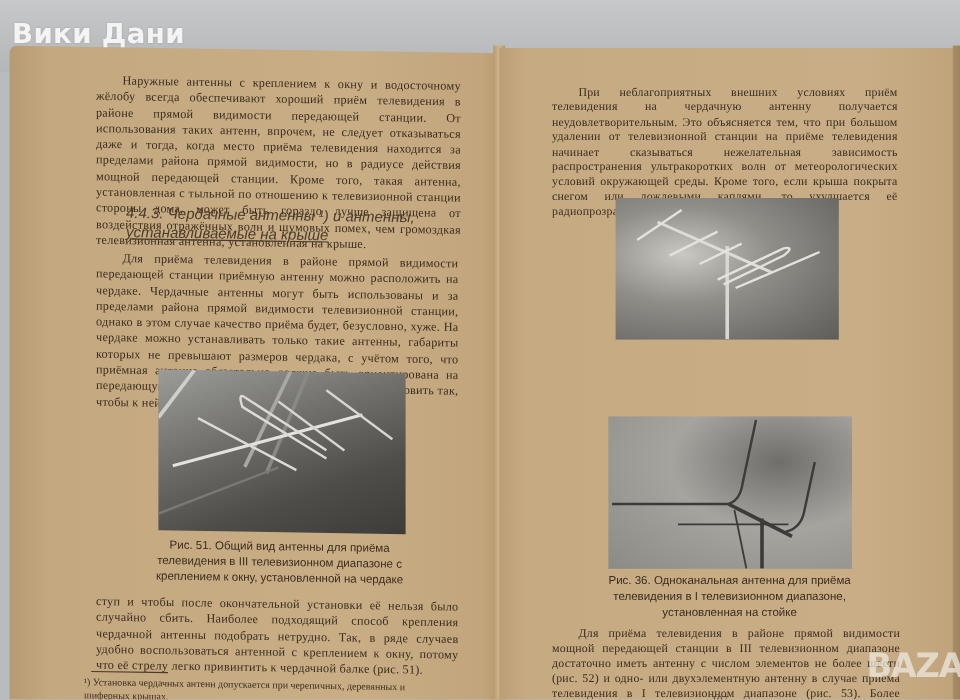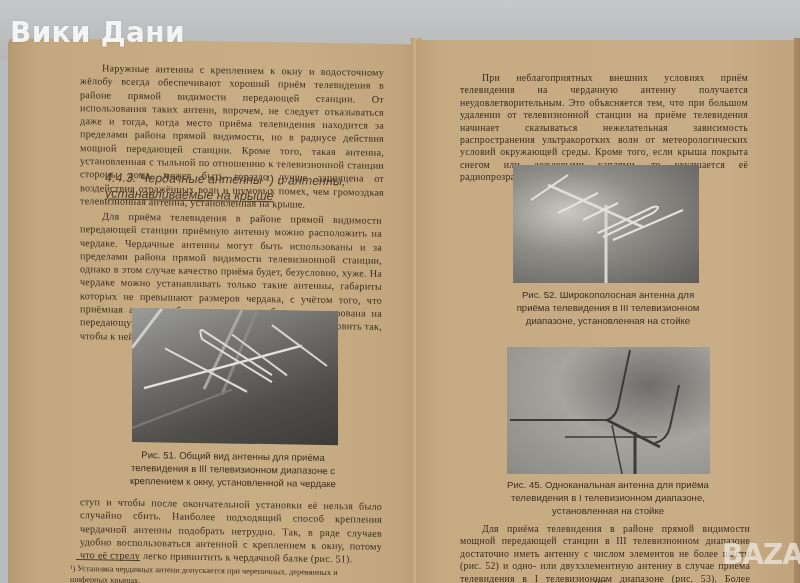--- a/index.html
+++ b/index.html
@@ -76,21 +76,21 @@
   .footnote {
     position:absolute; left:62px; top:524px; width:300px;
     font-size:8.3px; line-height:11px; color:#3b2d20;
   }
   .page-number {
     position:absolute; font-size:9px; color:#4a3b2c;
   }
   .watermark {
     position:absolute; left:10px; top:16px;
     font-family:"DejaVu Sans", sans-serif; font-weight:bold;
-    font-size:28px; color:#f4f4f4; letter-spacing:0.3px;
+    font-size:23px; color:#f4f4f4; letter-spacing:0.3px;
     text-shadow:0 0 2px rgba(0,0,0,0.15);
   }
   .logo-watermark {
     position:absolute; left:722px; top:538px;
     font-family:"DejaVu Sans", sans-serif; font-weight:bold;
     font-size:28px; color:rgba(240,236,228,0.72); letter-spacing:-1px;
   }
 </style>
 </head>
 <body>
@@ -150,34 +150,33 @@
       <svg width="186" height="118" viewBox="0 0 186 118">
         <line x1="93" y1="40" x2="93" y2="118" stroke="#d8d7d1" stroke-width="3"></line>
         <line x1="35" y1="20" x2="130" y2="62" stroke="#dedcd6" stroke-width="2.5"></line>
         <line x1="18" y1="35" x2="55" y2="10" stroke="#e4e2dc" stroke-width="2"></line>
         <line x1="45" y1="48" x2="85" y2="28" stroke="#e4e2dc" stroke-width="2"></line>
         <line x1="70" y1="55" x2="105" y2="38" stroke="#e4e2dc" stroke-width="2"></line>
         <path d="M85 68 L140 42 Q150 40 140 48 L90 72" stroke="#e4e2dc" stroke-width="2" fill="none"></path>
         <line x1="100" y1="75" x2="170" y2="45" stroke="#e4e2dc" stroke-width="2"></line>
       </svg>
     </div>
-    <div class="caption" style="left:92px; top:248px; width:200px;">Рис. 52. Широкополосная антенна для приёма телевидения в III телевизионном диапазоне, установленная на стойке</div>
 
     <div class="figure fig53">
       <svg width="203" height="127" viewBox="0 0 203 127">
         <line x1="3" y1="73" x2="100" y2="73" stroke="#3c3b38" stroke-width="2"></line>
         <path d="M100 73 Q110 70 112 55 L123 3" stroke="#3c3b38" stroke-width="2" fill="none"></path>
         <line x1="100" y1="73" x2="153" y2="100" stroke="#3c3b38" stroke-width="3"></line>
         <path d="M148 96 Q160 93 163 80 L172 38" stroke="#3c3b38" stroke-width="2" fill="none"></path>
         <line x1="58" y1="90" x2="150" y2="90" stroke="#3c3b38" stroke-width="1.5"></line>
         <line x1="128" y1="85" x2="128" y2="127" stroke="#3c3b38" stroke-width="3"></line>
         <line x1="105" y1="78" x2="115" y2="127" stroke="#3c3b38" stroke-width="1.5"></line>
       </svg>
     </div>
-    <div class="caption" style="left:85px; top:438px; width:214px;">Рис. 45. Одноканальная антенна для приёма телевидения в I телевизионном диапазоне, установленная на стойке</div>
+    <div class="caption" style="left:85px; top:438px; width:214px;">Рис. 36. Одноканальная антенна для приёма телевидения в I телевизионном диапазоне, установленная на стойке</div>
 
     <div class="text-block" style="left:44px; top:483px; width:290px; font-size:9.9px; line-height:12.4px;">
       <p>Для приёма телевидения в районе прямой видимости мощной передающей станции в III телевизионном диапазоне достаточно иметь антенну с числом элементов не более шести (рис. 52) и одно- или двухэлементную антенну в случае приёма телевидения в I телевизионном диапазоне (рис. 53). Более сложные антенны потребуются при</p>
     </div>
 
     <div class="page-number" style="left:177px; top:538px;">107</div>
   </div>
 
   <div class="page-edge-right"></div>
 </div>

